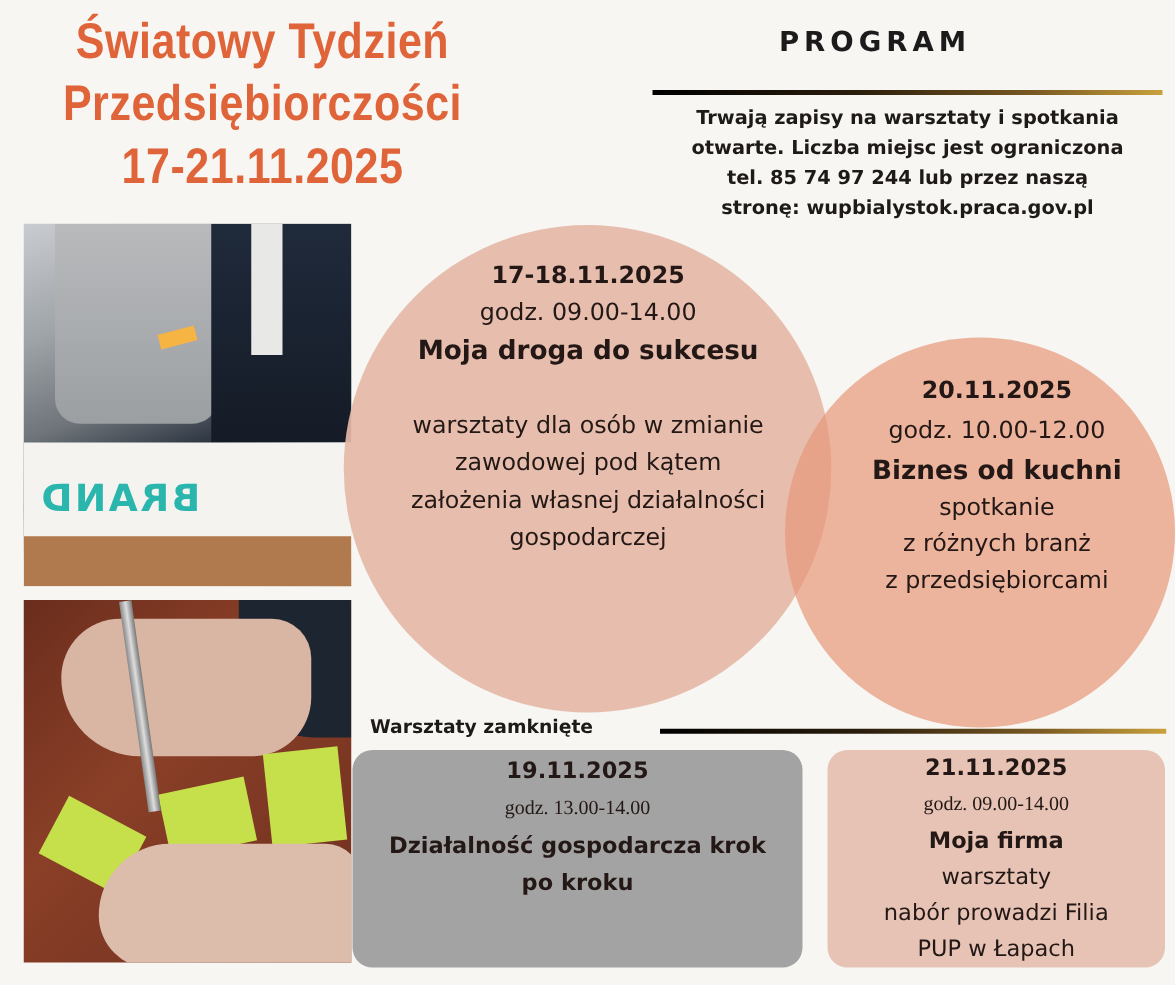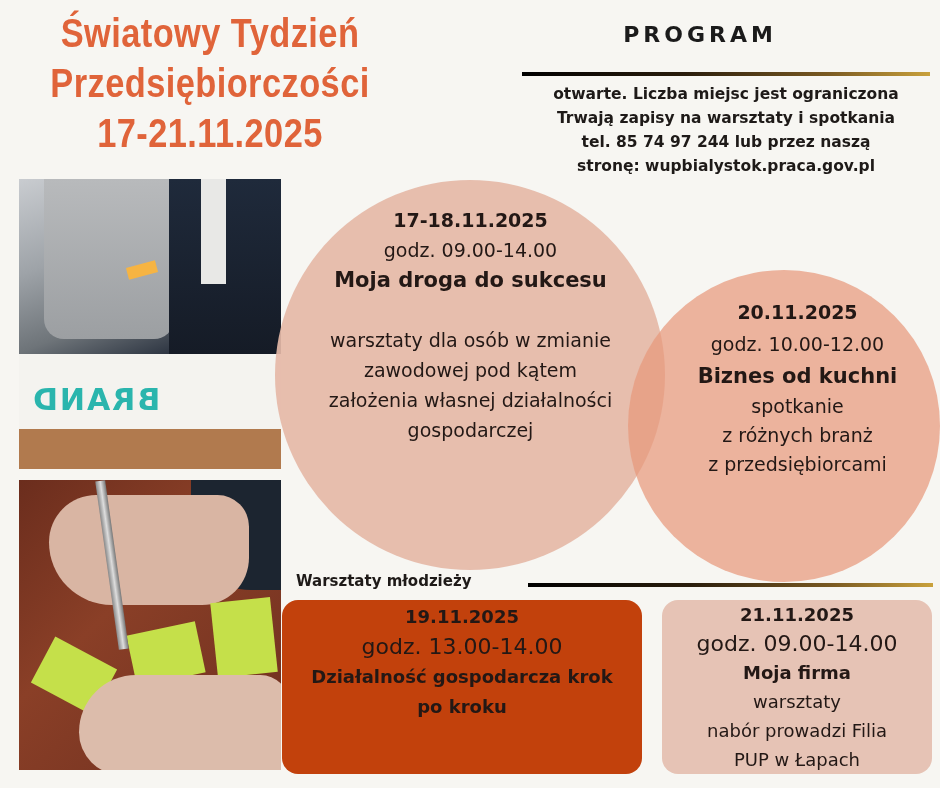--- a/index.html
+++ b/index.html
@@ -81,41 +81,41 @@
 
   .b1 { left: 283px; top: 205px; width: 375px; line-height: 30px; }
   .b1 .desc { margin-top: 30px; line-height: 30px; }
   .b2 { left: 660px; top: 296px; width: 275px; line-height: 32px; }
   .b2 .desc { line-height: 29px; }
 
   .closed-label {
     position: absolute; left: 296px; top: 572px; font-weight: bold; font-size: 15px; color: #1e1a18;
   }
   .card { position: absolute; border-radius: 16px; text-align: center; }
-  .card1 { left: 282px; top: 600px; width: 360px; height: 172px; background: #c2410c; line-height: 30px; padding-top: 2px; }
+  .card1 { left: 282px; top: 600px; width: 360px; height: 172px; background: #a3a3a3; line-height: 30px; padding-top: 2px; }
   .card2 { left: 662px; top: 600px; width: 270px; height: 174px; background: #e6c3b5; line-height: 29px; padding-top: 0; }
   .card .date { font-size: 18px; }
-  .card .time { font-size: 22px; }
+  .card .time { font-size: 16px; font-family: Liberation Serif, serif; }
   .card .headline { font-size: 18px; }
   .card .desc { font-size: 18px; }
 </style>
 </head>
 <body>
 
 <div class="title">
   <span class="line">Światowy Tydzień</span>
   <span class="line">Przedsiębiorczości</span>
   <span class="line">17-21.11.2025</span>
 </div>
 
 <div class="program-heading">PROGRAM</div>
 <div class="rule top"></div>
 <div class="info">
+  <div>Trwają zapisy na warsztaty i spotkania</div>
   <div>otwarte. Liczba miejsc jest ograniczona</div>
-  <div>Trwają zapisy na warsztaty i spotkania</div>
   <div>tel. 85 74 97 244 lub przez naszą</div>
   <div>stronę: wupbialystok.praca.gov.pl</div>
 </div>
 
 <div class="photo photo1">
   <div class="shirt"></div>
   <div class="jacket"></div>
   <div class="whiteshirt"></div>
   <div class="note"></div>
   <div class="board">
@@ -153,21 +153,21 @@
   <div class="date">20.11.2025</div>
   <div class="time">godz. 10.00-12.00</div>
   <div class="headline">Biznes od kuchni</div>
   <div class="desc">
     <div>spotkanie</div>
     <div>z różnych branż</div>
     <div>z przedsiębiorcami</div>
   </div>
 </div>
 
-<div class="closed-label">Warsztaty młodzieży</div>
+<div class="closed-label">Warsztaty zamknięte</div>
 <div class="rule mid"></div>
 
 <div class="card card1">
   <div class="date">19.11.2025</div>
   <div class="time">godz. 13.00-14.00</div>
   <div class="headline">
     <div>Działalność gospodarcza krok</div>
     <div>po kroku</div>
   </div>
 </div>

